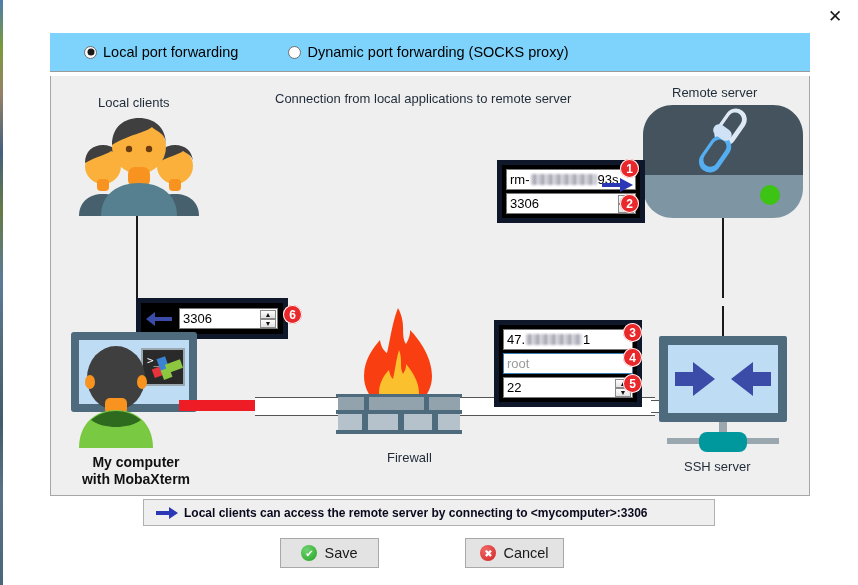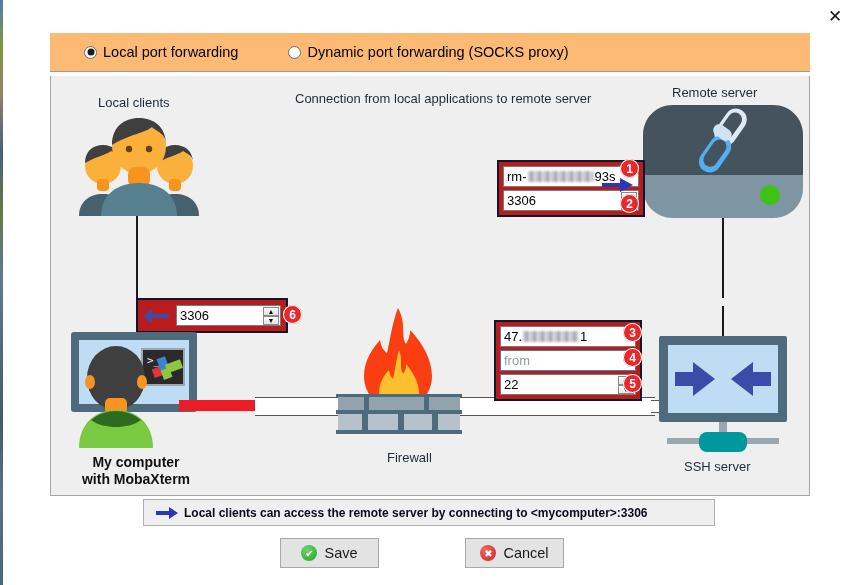--- a/index.html
+++ b/index.html
@@ -18,21 +18,21 @@
   .close-btn{
     position:absolute;right:9px;top:3px;width:28px;height:26px;
     display:flex;align-items:center;justify-content:center;
     font-size:17px;color:#1a1a1a;cursor:pointer;
     font-family:"DejaVu Sans", sans-serif;line-height:1;
   }
 
   
   .radio-panel{
     position:absolute;left:50px;top:33px;width:760px;height:38px;
-    background:#fdba74;border-bottom:1px solid #9a9a9a;
+    background:#7dd3fc;border-bottom:1px solid #9a9a9a;
     display:flex;align-items:center;
   }
   .radio-item{
     display:flex;align-items:center;cursor:pointer;
     font-size:14.5px;color:#000;white-space:nowrap;
   }
   .radio-item:nth-child(1){margin-left:34px;}
   .radio-item:nth-child(2){margin-left:50px;}
   .radio-item:nth-child(3){margin-left:50px;}
   .rb{
@@ -53,21 +53,21 @@
     box-sizing:border-box;overflow:hidden;padding-left:48px;
   }
   .lbl{position:absolute;font-size:13px;color:#1f2b38;white-space:nowrap;}
   .lbl-bold{font-weight:bold;font-size:14px;color:#111;text-align:center;}
 
   
   .wire{position:absolute;background:#1a1a1a;}
 
   
   .fieldgroup{
-    position:absolute;background:#b91c1c;border:2px solid #0f172a;
+    position:absolute;background:#000000;border:5px solid #0f172a;
     box-sizing:border-box;padding:4px;
   }
   .tfield{
     box-sizing:border-box;height:21px;background:#fff;border:1px solid #7a7a7a;
     display:flex;align-items:center;position:relative;
     font-size:13px;color:#000;padding:0 3px;overflow:hidden;
   }
   .tfield.focused{border:1px solid #3c7fb1;}
   .tfield + .tfield{margin-top:3px;}
   .tfield .ph{color:#9a9a9a;}
@@ -137,21 +137,21 @@
   </div>
   <div class="radio-item">
     <span class="rb"></span>
     <span>Dynamic port forwarding (SOCKS proxy)</span>
   </div>
 </div>
 
 <div class="diagram">
 
   <div class="lbl" style="left:47px;top:19px;">Local clients</div>
-  <div class="lbl" style="left:224px;top:15px;margin-left:20px;">Connection from local applications to remote server</div>
+  <div class="lbl" style="left:224px;top:15px;">Connection from local applications to remote server</div>
   <div class="lbl" style="left:621px;top:9px;">Remote server</div>
 
   <div class="wire" style="left:85px;top:140px;width:2px;height:90px;"></div>
   <div class="wire" style="left:671px;top:142px;width:2px;height:80px;"></div>
   <div class="wire" style="left:671px;top:230px;width:2px;height:46px;"></div>
 
   <svg style="position:absolute;left:20px;top:27px;" width="136" height="115" viewBox="0 0 136 115">
 
     <circle cx="32" cy="63" r="18" fill="#fbb03b"></circle>
     <path d="M14 60c0-12 8-18 18-18s18 6 18 18c0-8-6-9-10-12-5 4-14 5-26 12z" fill="#3f3f3f"></path>
@@ -265,21 +265,21 @@
   </svg>
   <div class="lbl" style="left:336px;top:374px;">Firewall</div>
 
   <div class="fieldgroup" style="left:443px;top:244px;width:148px;">
     <div class="tfield">
       <span>47.</span>
         <span class="blur" style="width:56px"></span>
         <span>1</span>
     </div>
     <div class="tfield focused">
-      <span class="ph">from</span>
+      <span class="ph">root</span>
     </div>
     <div class="tfield">
       <span>22</span>
       <span class="spin">
         <div>▲</div>
         <div>▼</div>
       </span>
     </div>
   </div>
   <div class="badge" style="left:572px;top:247px;">3</div>

